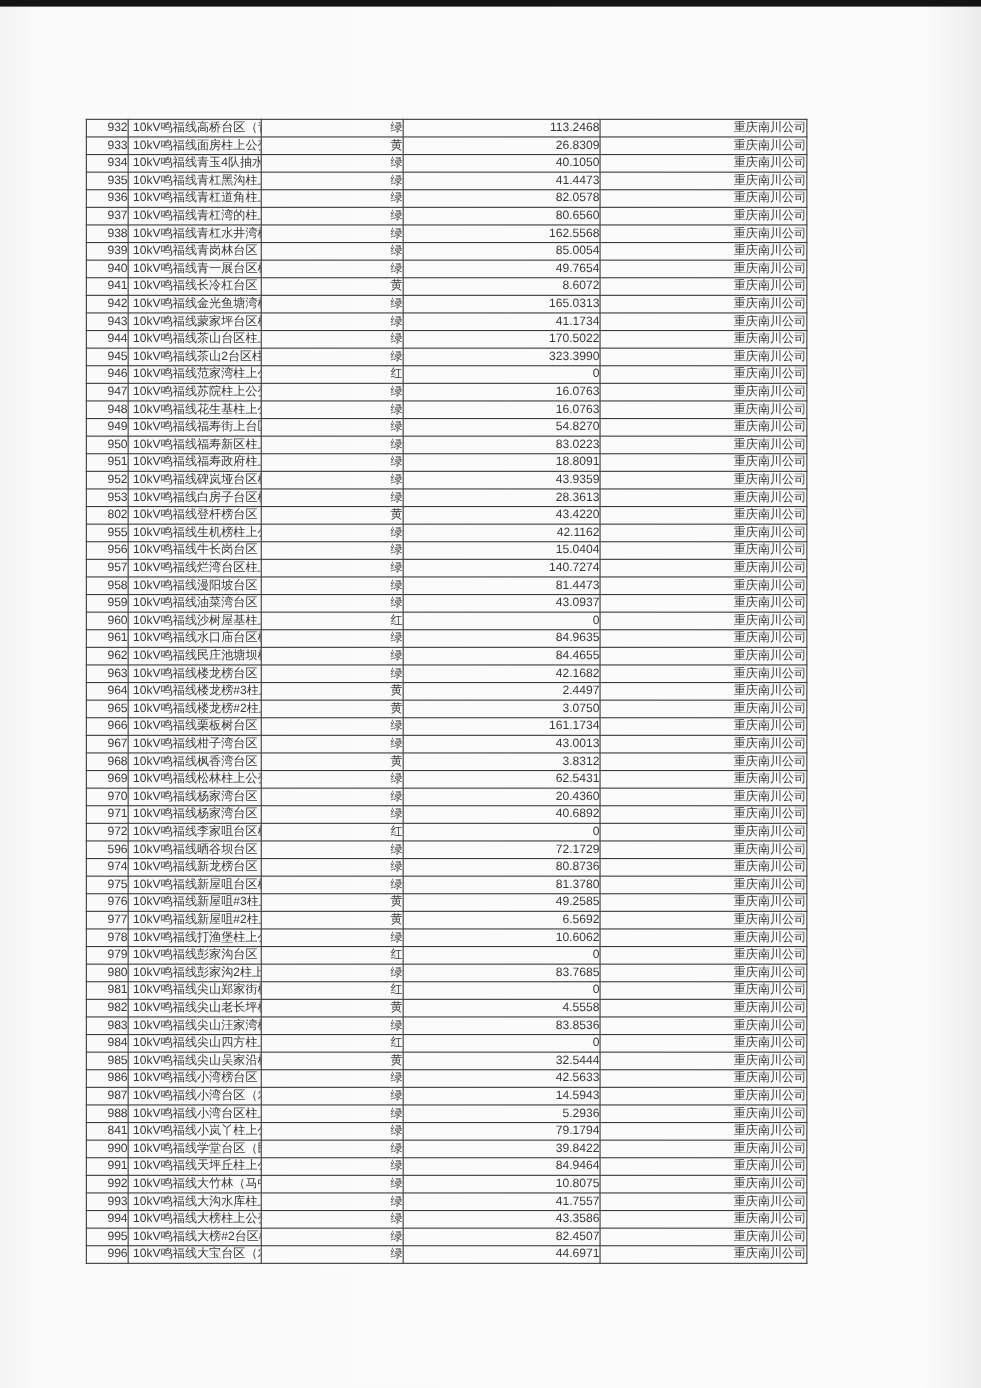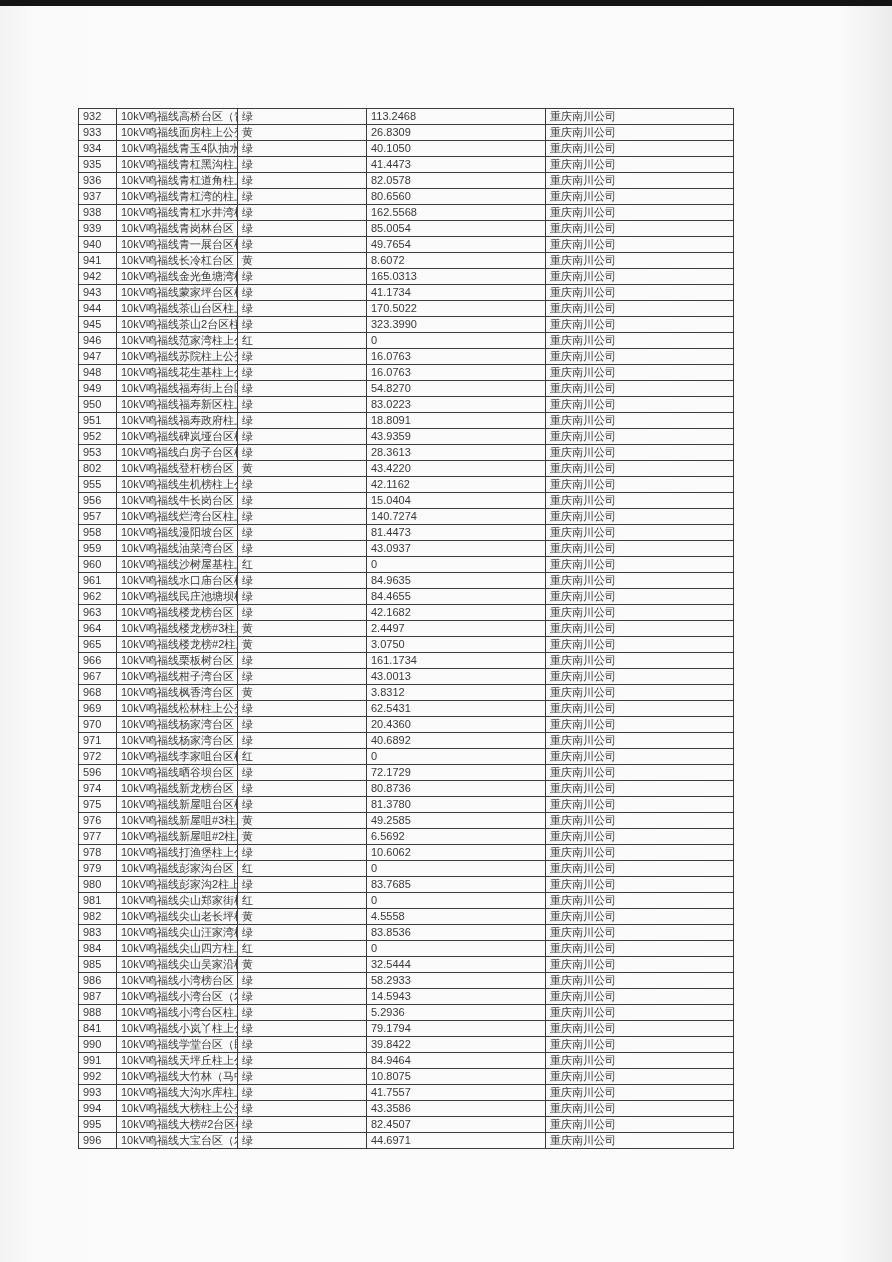--- a/index.html
+++ b/index.html
@@ -21,20 +21,21 @@
     height: 6px;
     background: #141414;
   }
   table.data-table {
     position: absolute;
     left: 78px;
     top: 108px;
     width: 649px;
     border-collapse: collapse;
     table-layout: fixed;
+    text-align: right;
   }
   table.data-table td {
     border: 1px solid #3b3b3b;
     height: 15px;
     line-height: 15px;
     font-size: 11px;
     color: #383838;
     padding: 0 0 0 4px;
     white-space: nowrap;
     overflow: hidden;
@@ -433,21 +434,21 @@
         <td class="col0">985</td>
         <td class="col1">10kV鸣福线尖山吴家沿柱</td>
         <td class="col2">黄</td>
         <td class="col3">32.5444</td>
         <td class="col4">重庆南川公司</td>
       </tr>
       <tr>
         <td class="col0">986</td>
         <td class="col1">10kV鸣福线小湾榜台区（</td>
         <td class="col2">绿</td>
-        <td class="col3">58.2933</td>
+        <td class="col3">42.5633</td>
         <td class="col4">重庆南川公司</td>
       </tr>
       <tr>
         <td class="col0">987</td>
         <td class="col1">10kV鸣福线小湾台区（农</td>
         <td class="col2">绿</td>
         <td class="col3">14.5943</td>
         <td class="col4">重庆南川公司</td>
       </tr>
       <tr>

